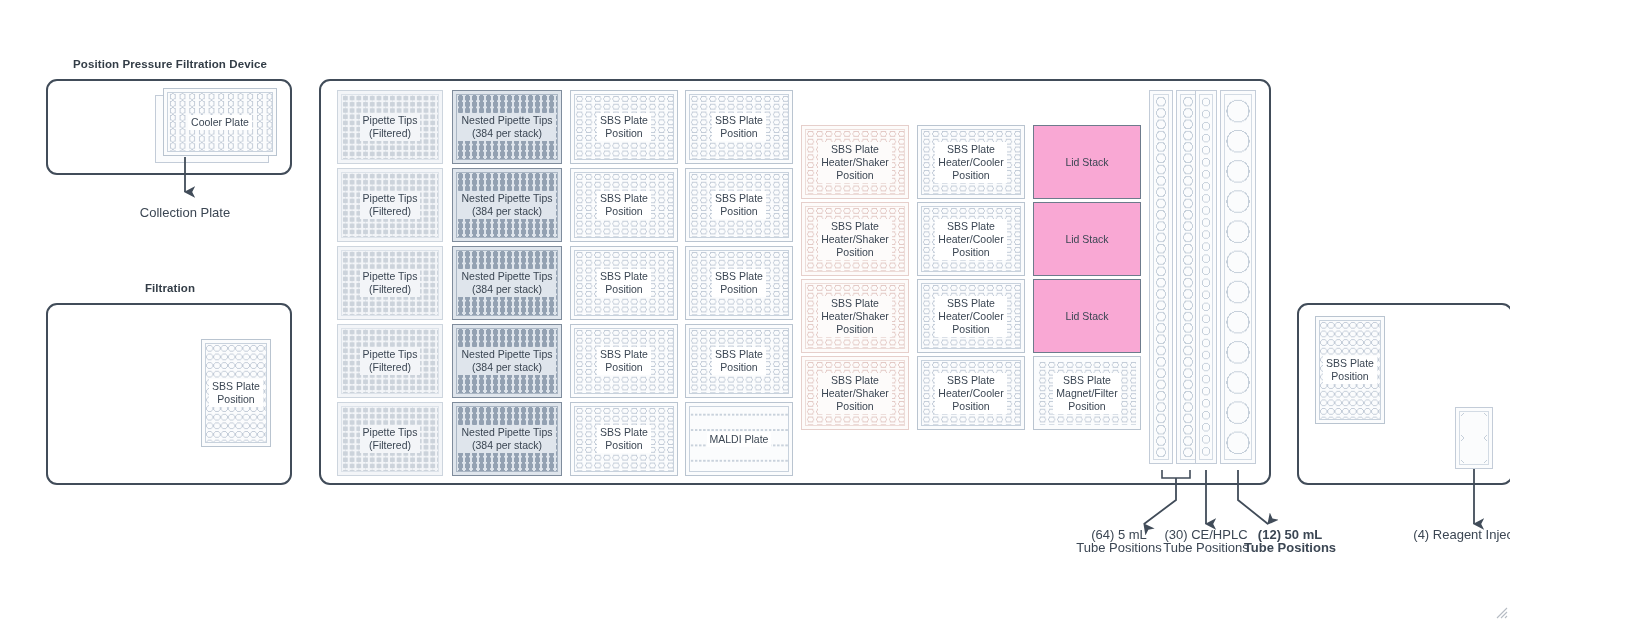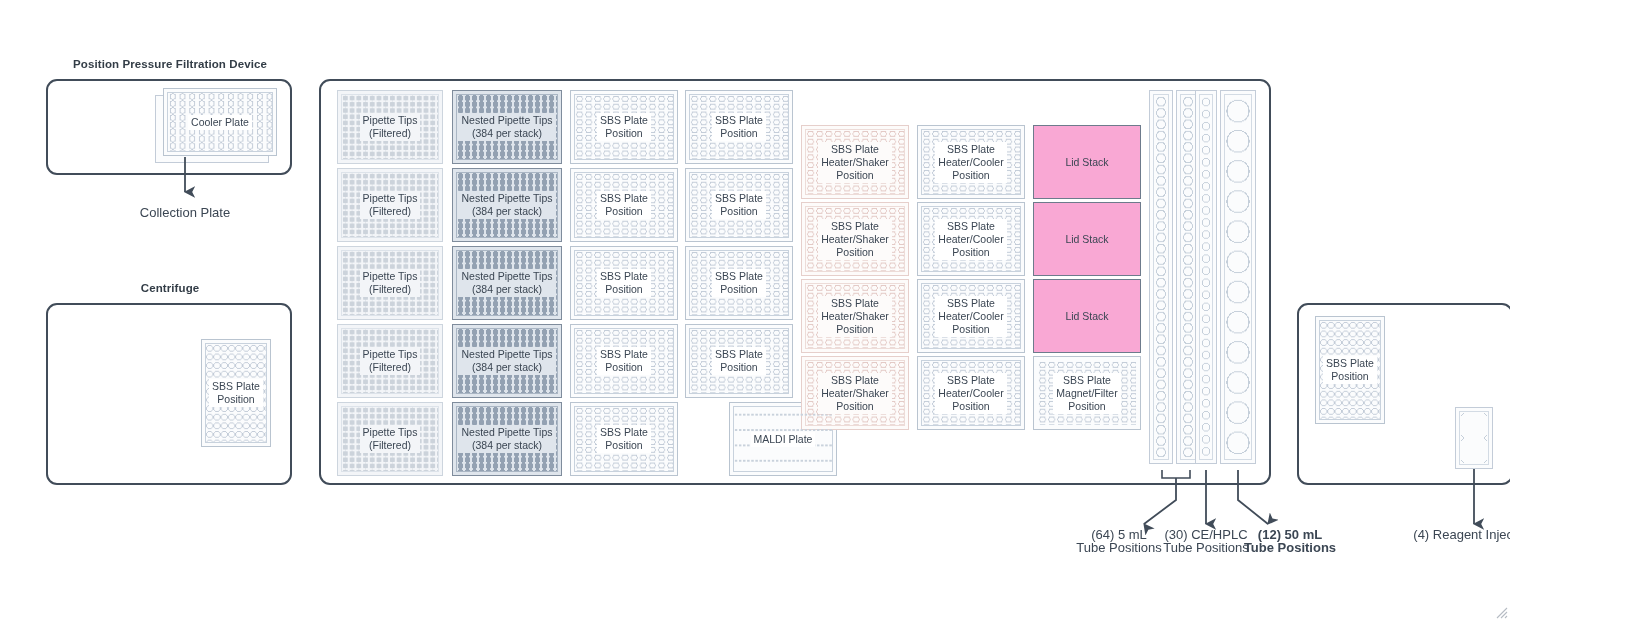--- a/index.html
+++ b/index.html
@@ -222,21 +222,21 @@
   <div class="shadow-sheet" style="left:155px; top:95px; width:114px; height:68px;"></div>
 
   <div class="tile plate-frame" style="left:163px; top:88px; width:114px; height:68px;">
     <div class="plate-inner"></div>
     <div class="wells wells-96"></div>
     <div class="lbl chip">Cooler Plate</div>
   </div>
 
   <div class="caption" style="left:110px; top:206px; width:150px;">Collection Plate</div>
 
-  <div class="sec-title" style="left:48px; top:281px; width:244px;">Centrifuge</div>
+  <div class="sec-title" style="left:48px; top:281px; width:244px;">Filtration</div>
 
   <div class="enclosure" style="left:46px; top:303px; width:246px; height:182px;"></div>
 
   <div class="tile plate-frame" style="left:201px; top:339px; width:70px; height:108px;">
     <div class="plate-inner"></div>
     <div class="wells wells-96-v"></div>
     <div class="lbl chip">SBS Plate
 Position</div>
   </div>
 
@@ -359,21 +359,21 @@
         <div class="wells wells-96"></div>
         <div class="lbl chip">SBS Plate
 Position</div>
       </div>
       <div class="tile plate-frame" style="left: 685px; top: 324px; width: 108px; height: 74px;">
         <div class="plate-inner"></div>
         <div class="wells wells-96"></div>
         <div class="lbl chip">SBS Plate
 Position</div>
       </div>
-      <div class="tile plate-frame" style="left: 685px; top: 402px; width: 108px; height: 74px; margin-left: 44px;">
+      <div class="tile plate-frame" style="left: 685px; top: 402px; width: 108px; height: 74px;">
         <div class="plate-inner"></div>
         <div class="wells dots-maldi"></div>
         <div class="lbl chip">MALDI Plate</div>
       </div>
     </div>
 
   <div id="col-shaker">
       <div class="tile plate-frame plate-pink" style="left: 801px; top: 125px; width: 108px; height: 74px;">
         <div class="plate-inner"></div>
         <div class="wells wells-96-pink"></div>

